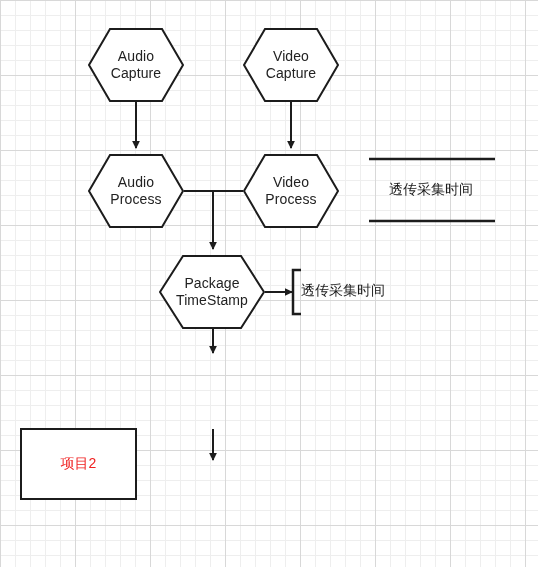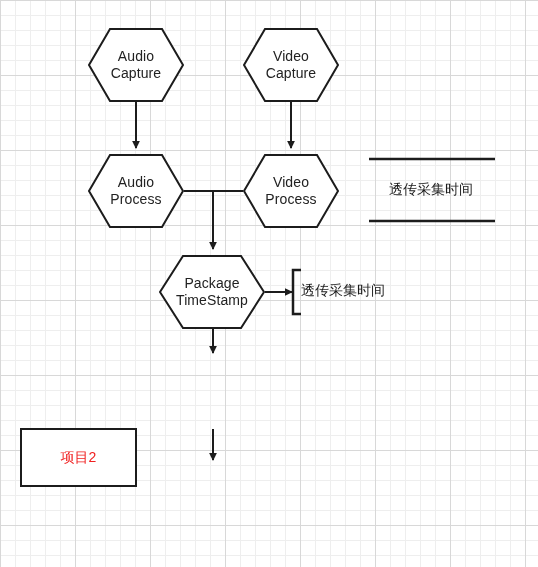--- a/index.html
+++ b/index.html
@@ -145,17 +145,17 @@
     <div class="node-label">Package
 TimeStamp</div>
   </div>
 
 
 
   <div class="annot-text" style="left:301px; top:282px;">透传采集时间</div>
 
   <div class="annot-text" style="left:389px; top:181px;">透传采集时间</div>
 
-  <div class="note-box" style="left:20px; top:428px; width:117px; height:59px;">
+  <div class="note-box" style="left:20px; top:428px; width:117px; height:72px;">
     <span class="note-box-label">项目2</span>
   </div>
 
 </div>
 
 </body></html>

